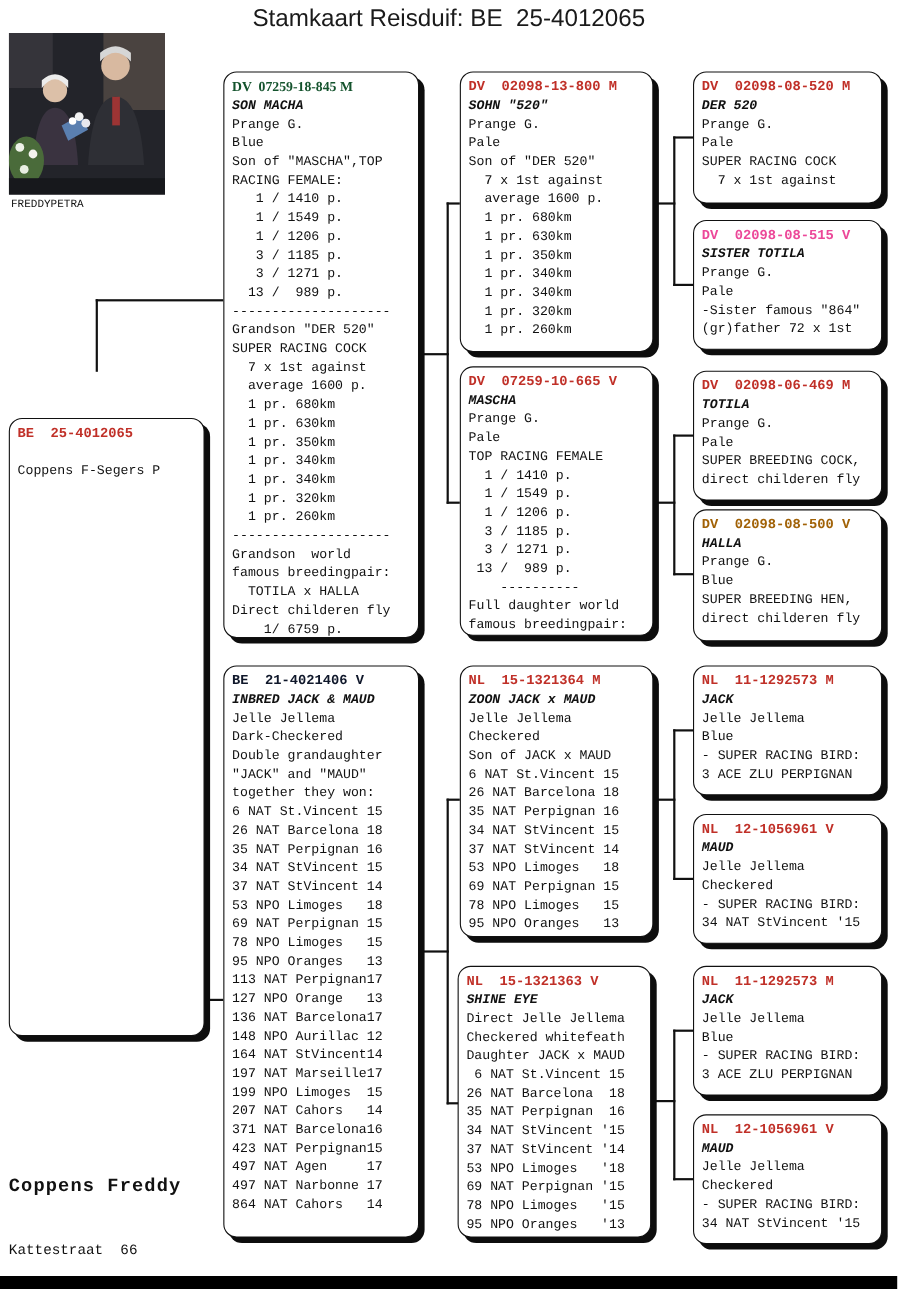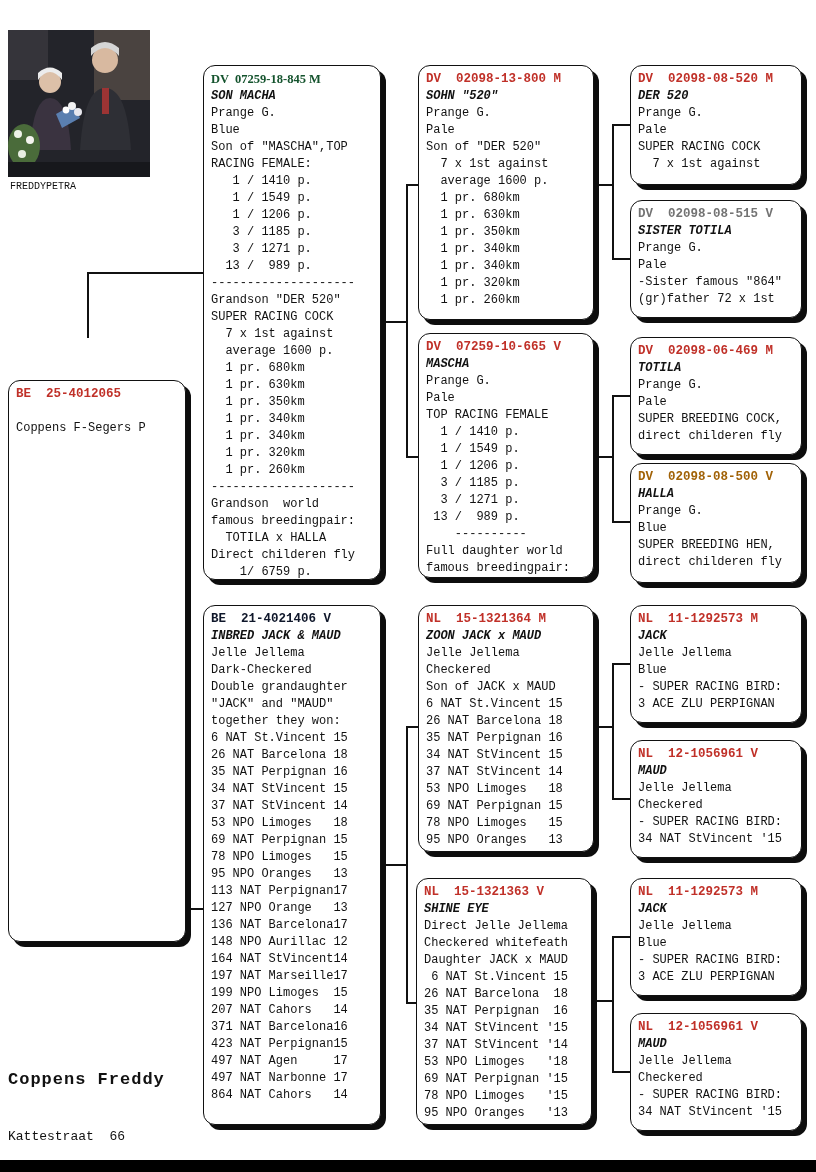--- a/index.html
+++ b/index.html
@@ -26,20 +26,21 @@
   #owner .oname{font-size:17px;font-weight:bold;letter-spacing:1px;line-height:24px;}
   
   #footer{position:absolute;right:6px;top:1196px;font-size:10px;font-style:italic;white-space:pre;}
   #bottombar{position:absolute;left:0;top:1160px;width:816px;height:12px;background:#000;}
 </style>
 </head>
 <body>
 
 <div id="page">
 
+  <div id="title">Stamkaart Reisduif: BE  25-4012065</div>
 
   <div id="photo">
     <svg width="142" height="147" viewBox="0 0 142 147">
       <rect x="0" y="0" width="142" height="147" fill="#23242a"></rect>
       <rect x="86" y="0" width="56" height="70" fill="#4a4340"></rect>
       <rect x="0" y="0" width="40" height="50" fill="#35343a"></rect>
 
       <circle cx="97" cy="30" r="13" fill="#d8b9a0"></circle>
       <path d="M83 26 q14 -16 28 0 l0 -8 q-14 -12 -28 0 z" fill="#d6d6d6"></path>
       <path d="M72 120 q4 -62 25 -62 q22 0 26 62 z" fill="#2e2f35"></path>
@@ -235,21 +236,21 @@
 
   <div class="pbox" style="left:630px;top:65px;width:172px;height:120px;">
     <div class="ring red" style="color: rgb(192, 48, 40);">DV  02098-08-520 M</div>
     <div class="bird-name">DER 520</div>
     <div class="lines">Prange G.
 Pale
 SUPER RACING COCK
   7 x 1st against</div>
   </div>
   <div class="pbox" style="left:630px;top:200px;width:172px;height:118px;">
-    <div class="ring red" style="color: #737373;">DV  02098-08-515 V</div>
+    <div class="ring red" style="color: #ec4899;">DV  02098-08-515 V</div>
     <div class="bird-name">SISTER TOTILA</div>
     <div class="lines">Prange G.
 Pale
 -Sister famous "864"
 (gr)father 72 x 1st</div>
   </div>
   <div class="pbox" style="left:630px;top:337px;width:172px;height:118px;">
     <div class="ring red" style="color: rgb(192, 48, 40);">DV  02098-06-469 M</div>
     <div class="bird-name">TOTILA</div>
     <div class="lines">Prange G.

